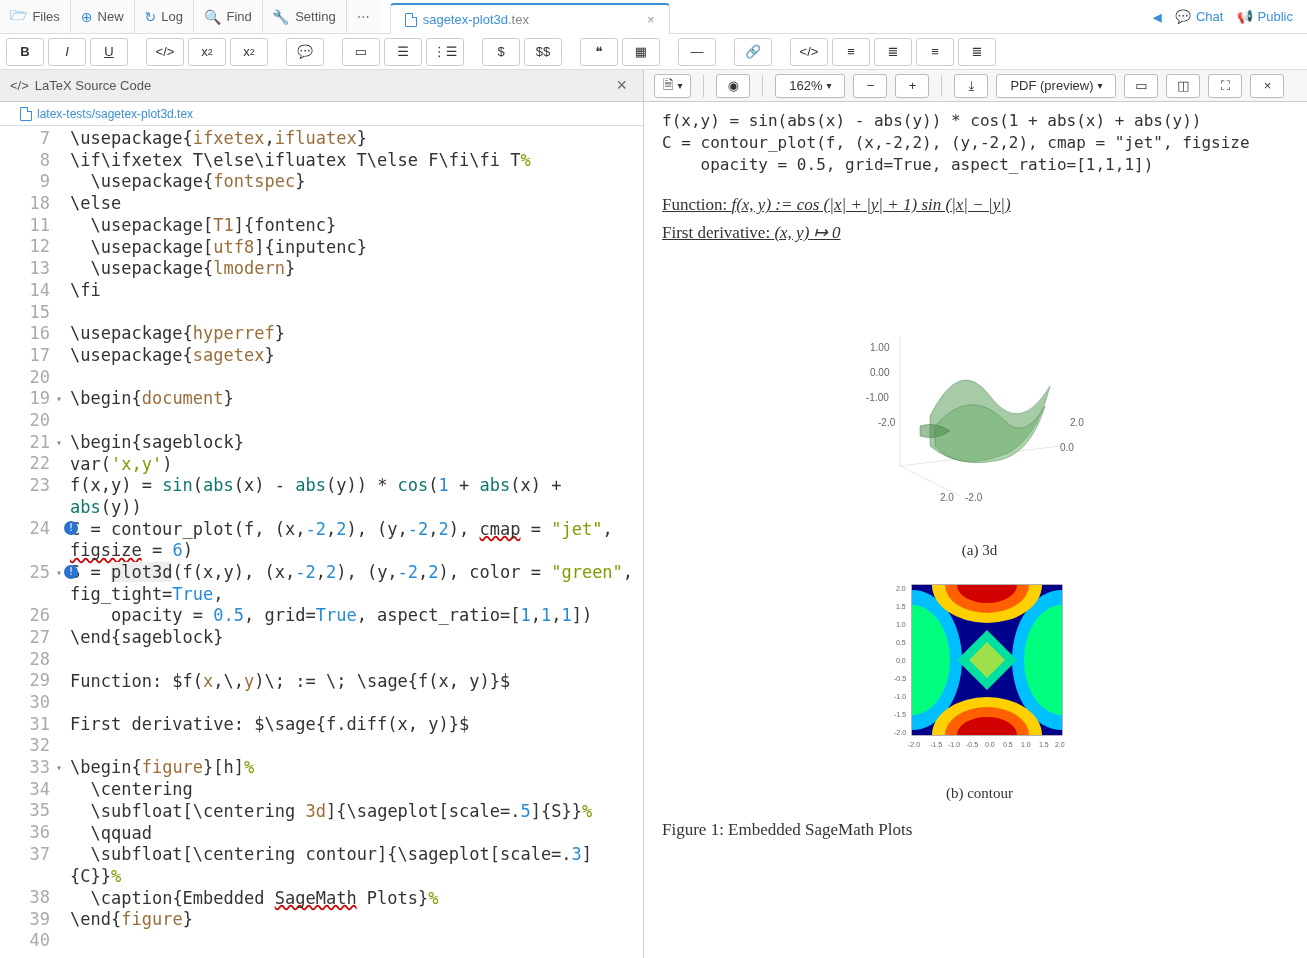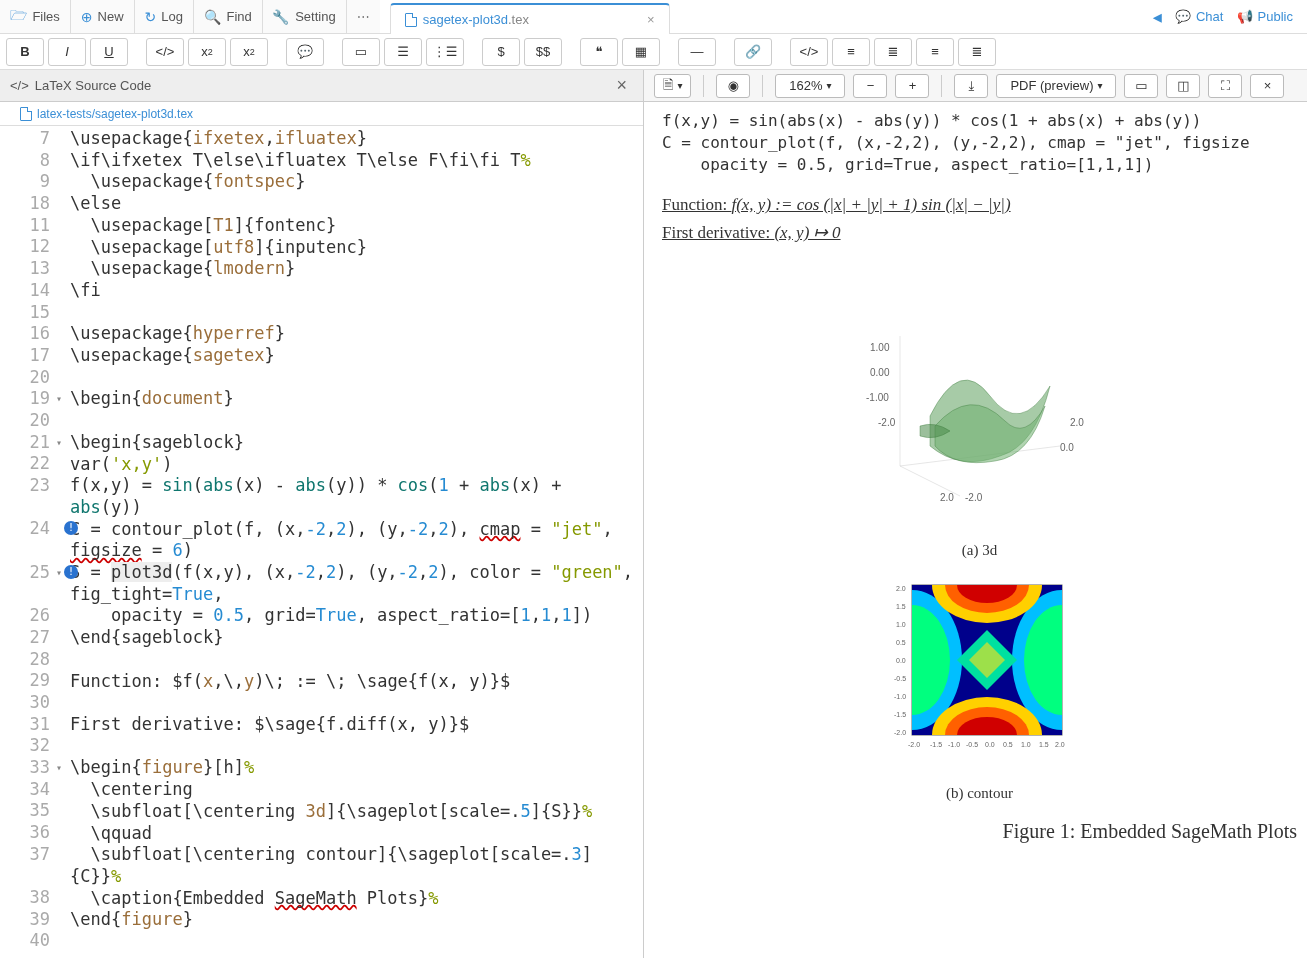--- a/index.html
+++ b/index.html
@@ -41,21 +41,21 @@
 .wavy { text-decoration: underline wavy #c00; text-decoration-skip-ink: none; }
 .preview-toolbar { background: #f6f6f6; }
 .pv-btn { height: 24px; min-width: 34px; border: 1px solid #bbb; border-radius: 3px; display: flex; align-items: center; justify-content: center; padding: 0 8px; background: #fff; cursor: pointer; font-size: 13px; gap: 4px; }
 .pv-sep { width: 1px; height: 22px; background: #ccc; margin: 0 4px; }
 .preview-body { flex: 1; overflow: hidden; padding: 8px 10px 0 18px; font-family: "Menlo", monospace; font-size: 15px; }
 .preview-body .mono { white-space: pre; font-size: 16px; line-height: 22px; }
 .preview-math { font-family: Georgia, "Times New Roman", serif; font-size: 17px; margin-top: 16px; line-height: 26px; text-decoration: underline; }
 .plot3d-holder { margin: 50px auto 10px; width: 240px; height: 220px; position: relative; }
 .caption { text-align: center; font-family: Georgia, serif; font-size: 15px; margin-top: 26px; }
 .contour-holder { margin: 20px auto 0; width: 180px; position: relative; }
-.fig-caption { text-align: right; font-family: Georgia, serif; font-size: 20px; margin-top: 18px; }
+.fig-caption { text-align: left; font-family: Georgia, serif; font-size: 17px; margin-top: 18px; }
 svg { display: block; }
 .file-ico { width: 12px; height: 14px; border: 1px solid #3b8fd6; border-radius: 1px; position: relative; display: inline-block; }
 .file-ico::after { content: ""; position: absolute; top: -1px; right: -1px; width: 4px; height: 4px; border-left: 1px solid #3b8fd6; border-bottom: 1px solid #3b8fd6; background: #fff; }
 </style>
 </head>
 <body>
 
 <div class="topbar">
   <div class="topbar-left">
     <div class="topbar-btn">

